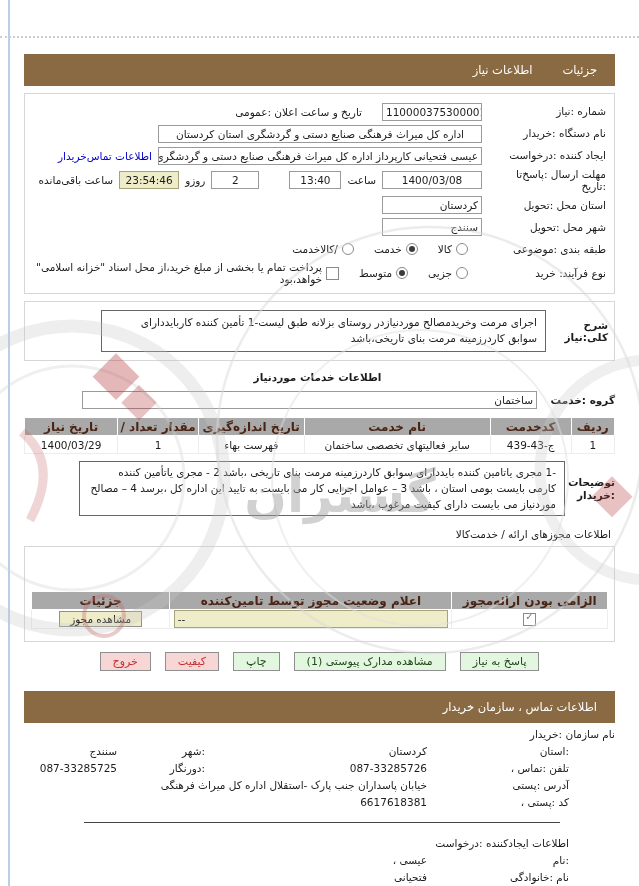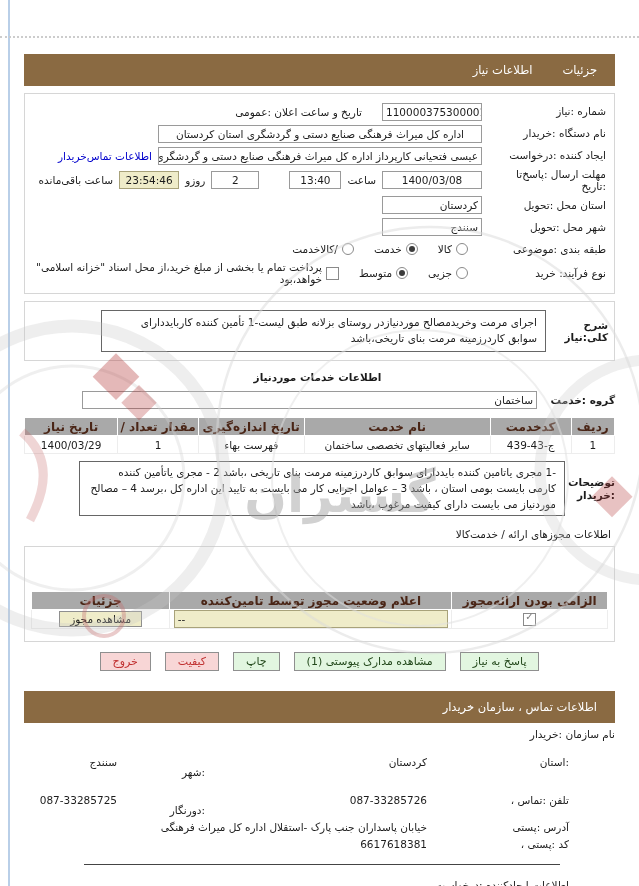--- a/index.html
+++ b/index.html
@@ -55,21 +55,21 @@
   .btnrow{display:flex;justify-content:center;gap:14px;margin-top:10px;}
   .btn{display:inline-block;border:1px solid #8f8f8f;padding:2px 12px;font-size:11px;
        white-space:nowrap;cursor:pointer;}
   .btn.green{background:#e2f6e0;color:#24491c;}
   .btn.pink{background:#f8d6d6;color:#c03030;}
   .smallbtn{border:1px solid #8f8f8f;background:#efecc9;padding:1px 10px;display:inline-block;}
   .bar2{margin-top:20px;}
   .crow{display:flex;align-items:center;margin-top:5px;}
   .crow .l1{width:142px;flex:none;text-align:right;}
   .crow .v1{width:222px;flex:none;text-align:right;}
-  .crow .l2{width:88px;flex:none;text-align:right;margin-top:21px;}
+  .crow .l2{width:88px;flex:none;text-align:right;}
   .crow .v2{flex:1;text-align:right;}
   .ind{padding-right:46px;}
   .ltr{direction:ltr;unicode-bidi:embed;}
   .divider{border-top:1px solid #444;margin:14px 55px 0 60px;}
   .wm{position:absolute;top:0;left:0;pointer-events:none;z-index:5;}
   .content{position:relative;z-index:2;}
 </style>
 </head>
 <body>
 

